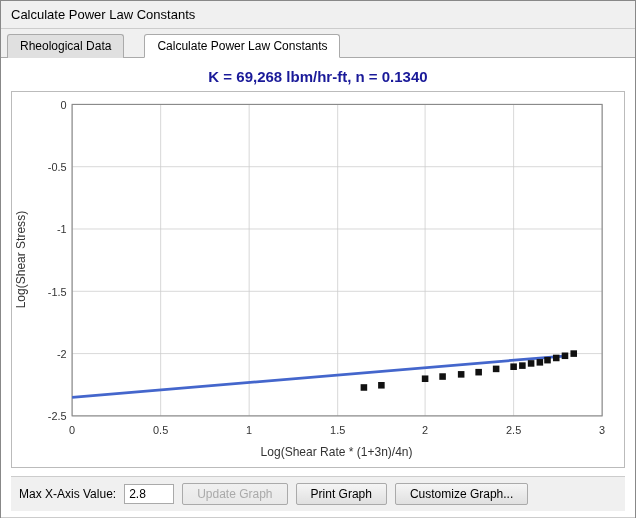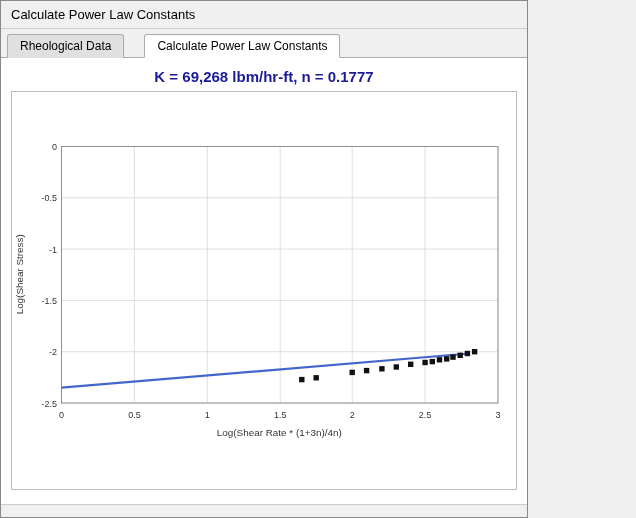--- a/index.html
+++ b/index.html
@@ -5,21 +5,21 @@
     * { box-sizing: border-box; margin: 0; padding: 0; }
     body {
       font-family: 'Segoe UI', Tahoma, Arial, sans-serif;
       font-size: 13px;
       background: #f0f0f0;
       width: 636px;
       height: 518px;
       overflow: hidden;
     }
     .window {
-      width: 528px;
+      width: 636px;
       height: 518px;
       background: #f0f0f0;
       border: 1px solid #888;
       display: flex;
       flex-direction: column;
     }
     .title-bar {
       background: #f0f0f0;
       padding: 6px 10px;
       font-size: 13px;
@@ -141,21 +141,21 @@
   <div class="tabs">
     <div class="tab">
       <span>Rheological Data</span>
     </div>
     <div class="tab active">
       <span>Calculate Power Law Constants</span>
     </div>
   </div>
 
   <div class="content">
-    <div class="graph-title">K = 69,268 lbm/hr-ft, n = 0.1777</div>
+    <div class="graph-title">K = 69,268 lbm/hr-ft, n = 0.1340</div>
 
     <div class="chart-area">
       <svg class="chart-svg" viewBox="0 0 560 340" xmlns="http://www.w3.org/2000/svg">
 
         <line x1="55" y1="10" x2="55" y2="295" stroke="#ccc" stroke-width="0.7"></line>
         <line x1="136" y1="10" x2="136" y2="295" stroke="#ccc" stroke-width="0.7"></line>
         <line x1="217" y1="10" x2="217" y2="295" stroke="#ccc" stroke-width="0.7"></line>
         <line x1="298" y1="10" x2="298" y2="295" stroke="#ccc" stroke-width="0.7"></line>
         <line x1="378" y1="10" x2="378" y2="295" stroke="#ccc" stroke-width="0.7"></line>
         <line x1="459" y1="10" x2="459" y2="295" stroke="#ccc" stroke-width="0.7"></line>
@@ -202,20 +202,33 @@
         <rect x="464" y="246" width="6" height="6" fill="#111"></rect>
         <rect x="472" y="244" width="6" height="6" fill="#111"></rect>
         <rect x="480" y="243" width="6" height="6" fill="#111"></rect>
         <rect x="487" y="241" width="6" height="6" fill="#111"></rect>
         <rect x="495" y="239" width="6" height="6" fill="#111"></rect>
         <rect x="503" y="237" width="6" height="6" fill="#111"></rect>
         <rect x="511" y="235" width="6" height="6" fill="#111"></rect>
       </svg>
     </div>
 
+    <div class="controls-row">
+      <label class="control-label">Max X-Axis Value:</label>
+      <input class="control-input" type="text" value="2.8" style="">
+      <button class="btn" disabled="">
+        <span>Update Graph</span>
+      </button>
+      <button class="btn">
+        <span>Print Graph</span>
+      </button>
+      <button class="btn">
+        <span>Customize Graph...</span>
+      </button>
+    </div>
   </div>
 
   <div class="footer">
     
     
     
   </div>
 </div>
 
 </body></html>

